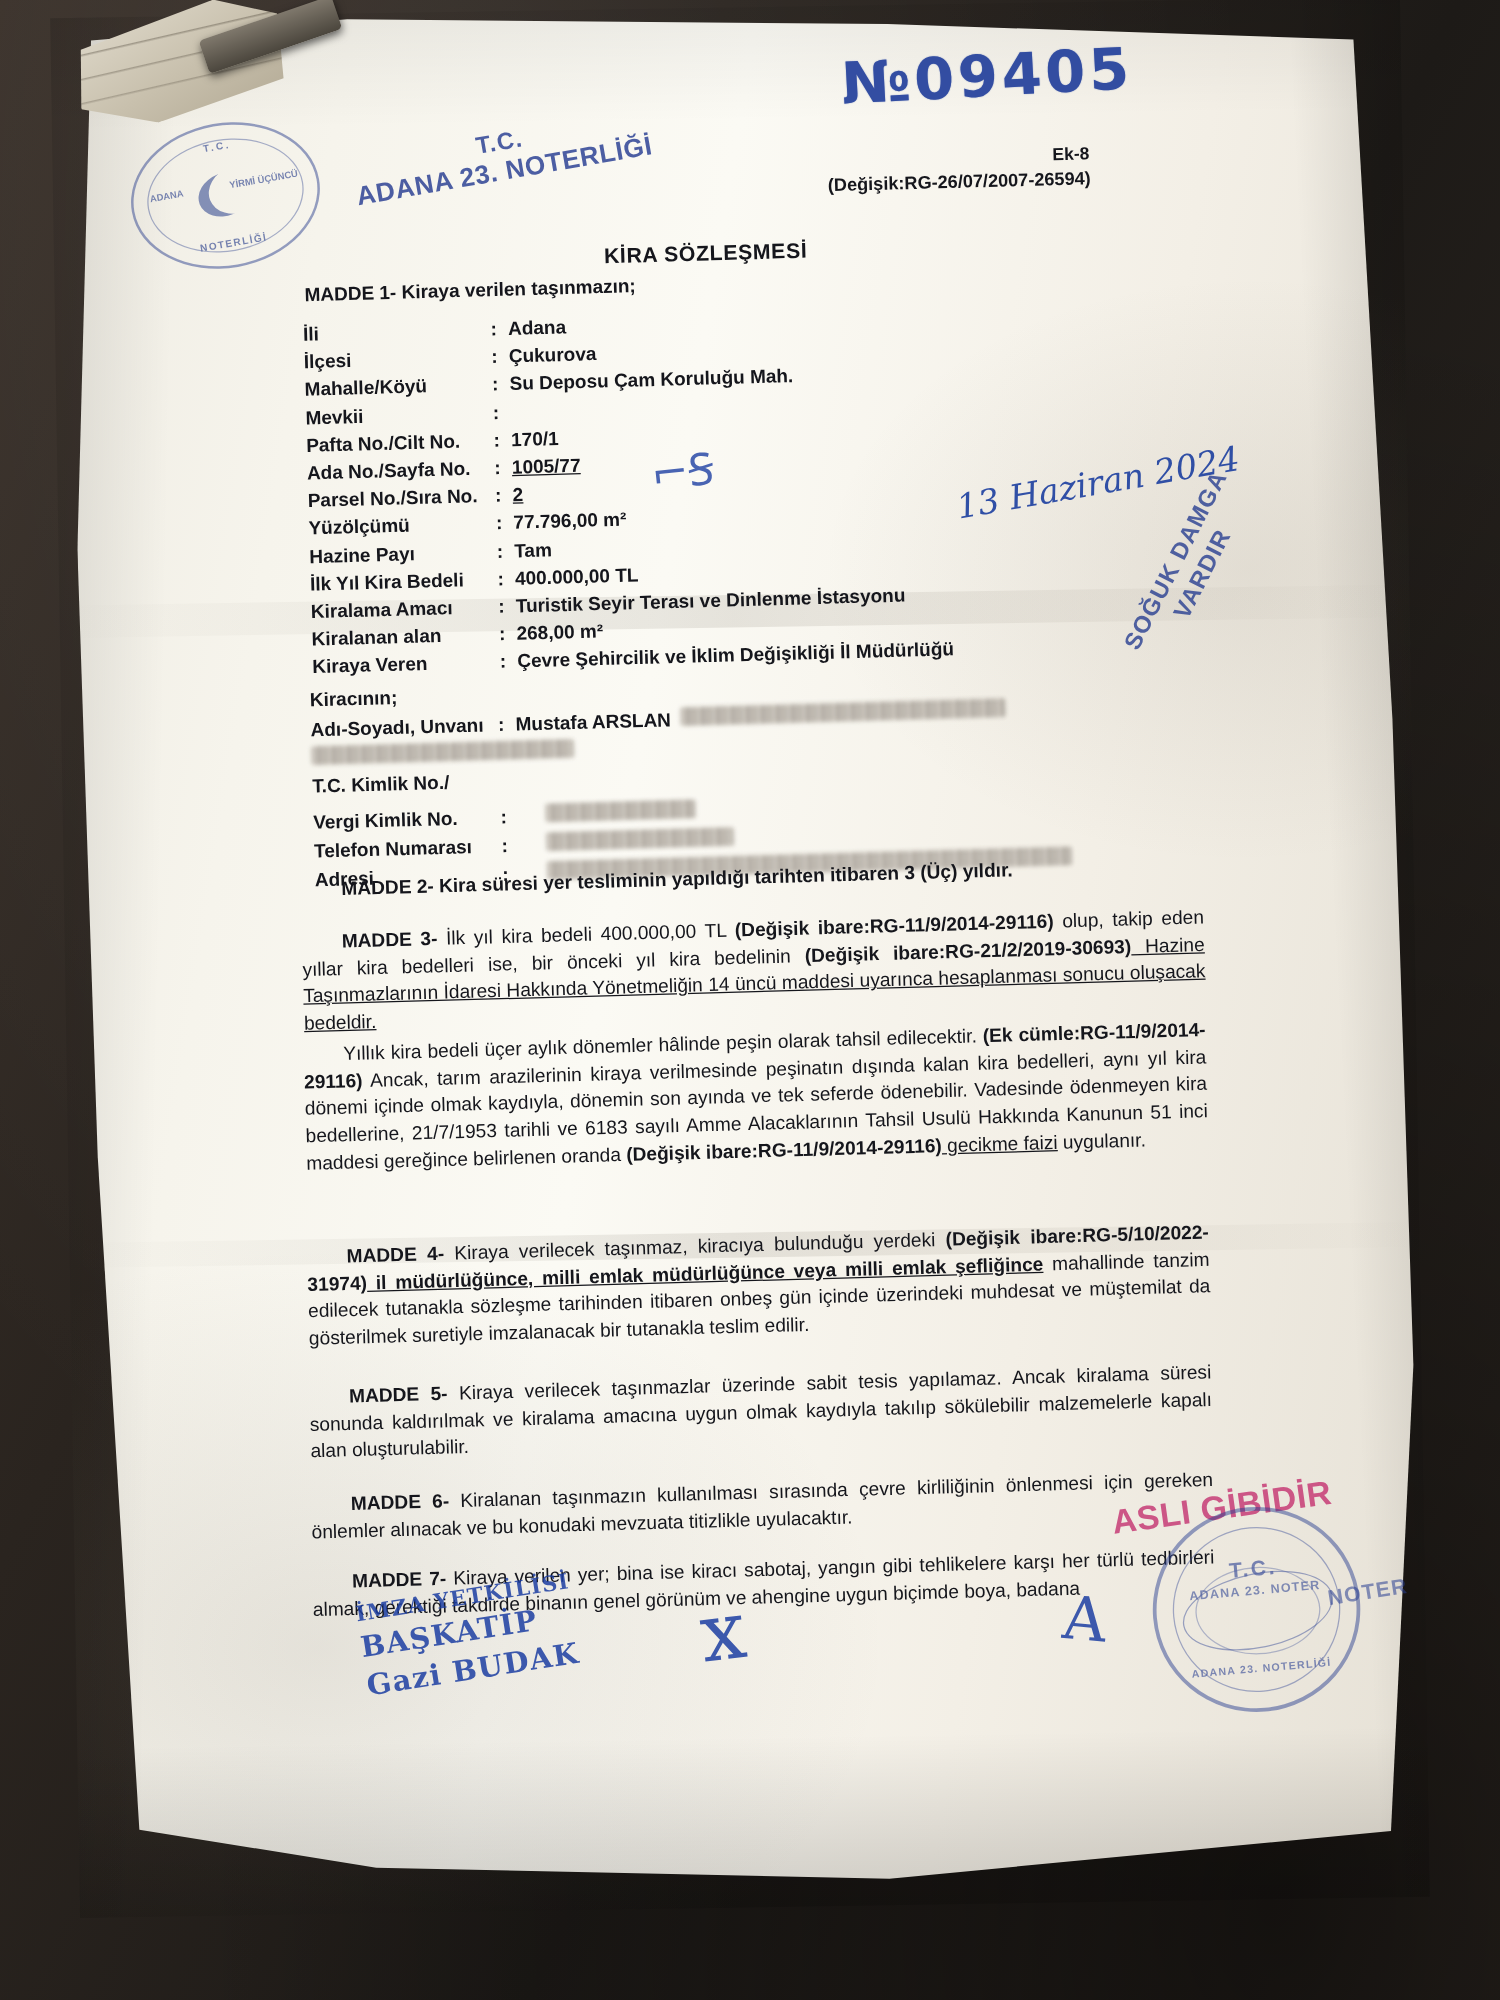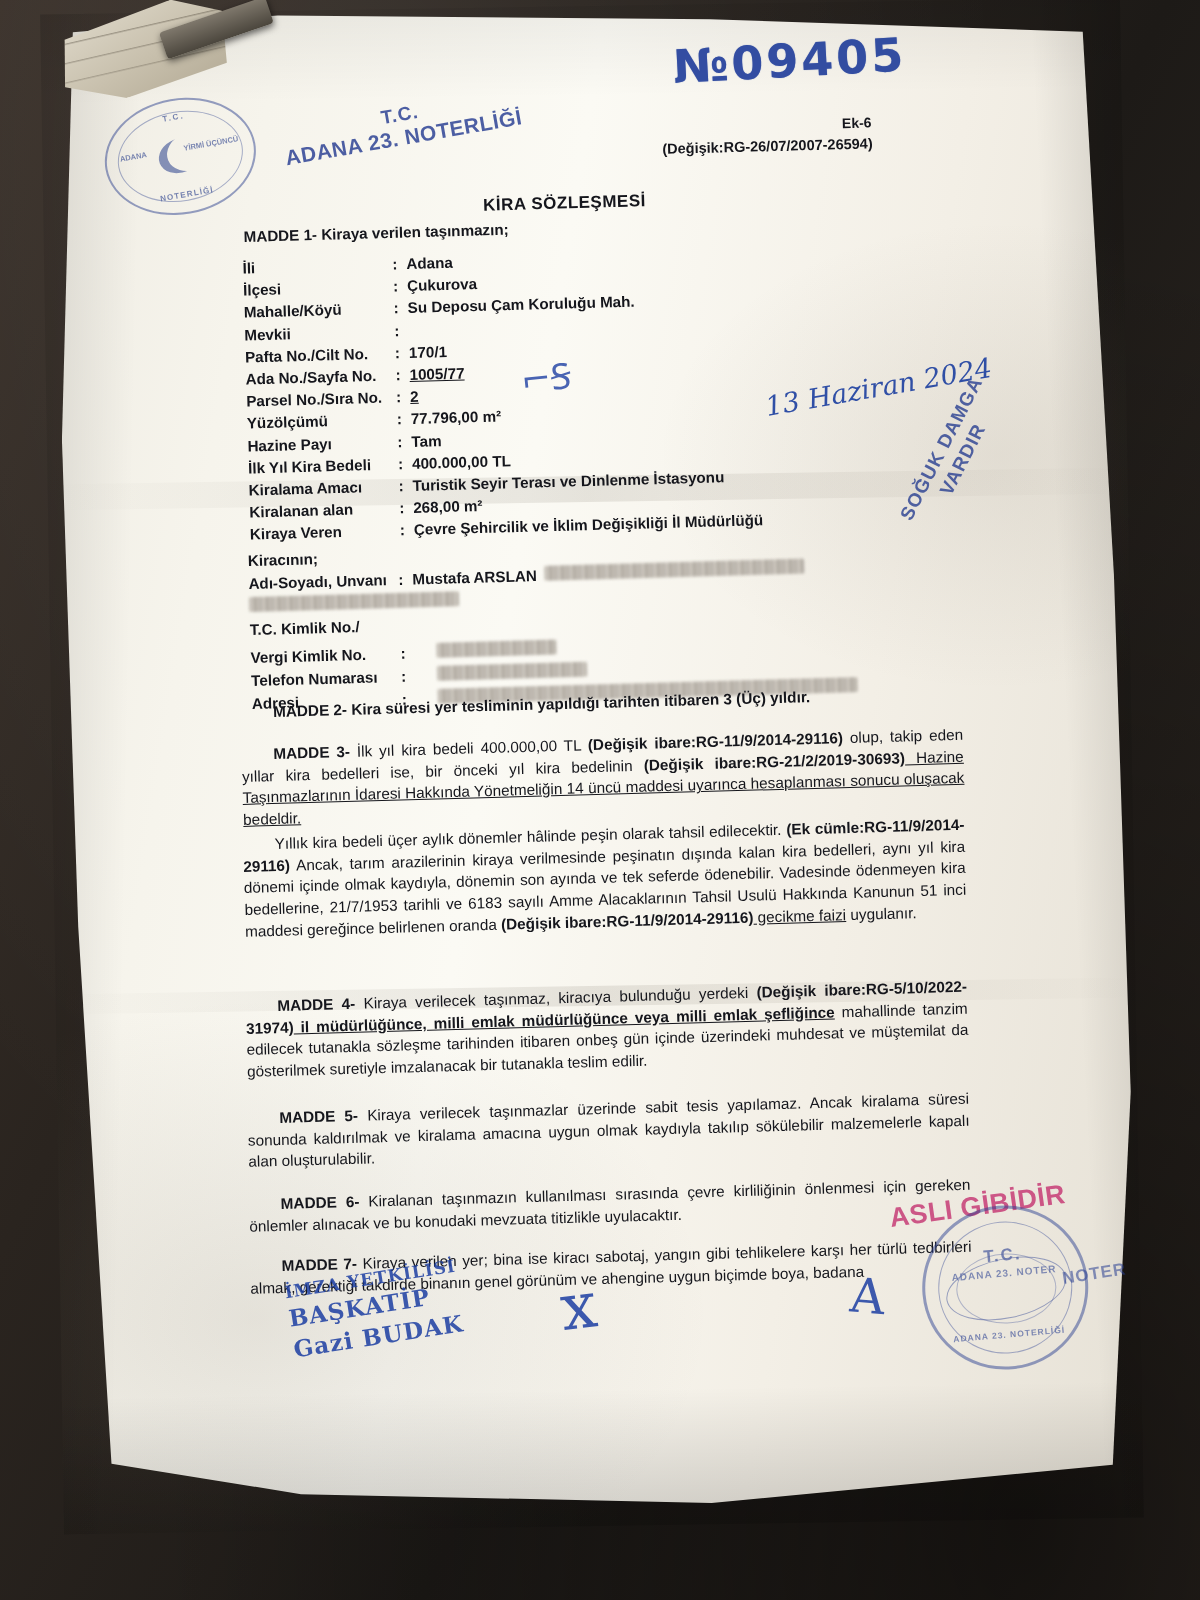--- a/index.html
+++ b/index.html
@@ -405,21 +405,21 @@
 
 <div class="paper-wrap">
   <div class="paper"></div>
   <div class="paper-shade"></div>
   <div class="crease" style="left:0;top:470px;width:1080px;height:26px;"></div>
   <div class="crease" style="left:0;top:980px;width:1080px;height:20px;"></div>
 
   <div class="doc">
 
     <div class="serial">№09405</div>
-    <div class="ek4">Ek-6</div>
+    <div class="ek4">Ek-8</div>
     <div class="ekline">(Değişik:RG-26/07/2007-26594)</div>
 
     <div class="title">KİRA SÖZLEŞMESİ</div>
 
     <div class="t b" style="left:200px; top:214px; transform:rotate(-0.7deg);">MADDE 1- Kiraya verilen taşınmazın;</div>
 
     <div class="fields">
       <div class="frow">
         <span class="fk">İli</span>
         <span class="fc">:</span>

